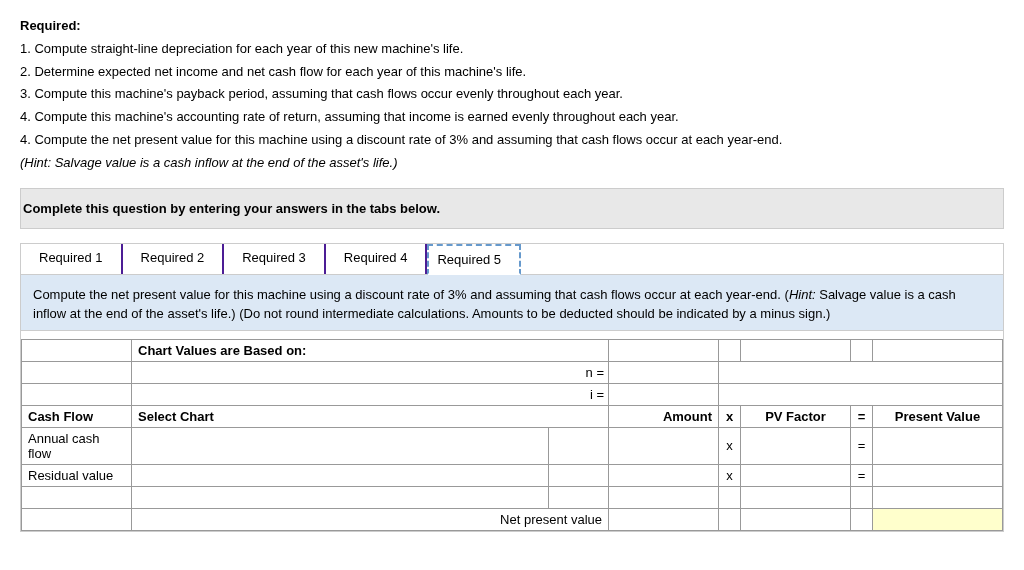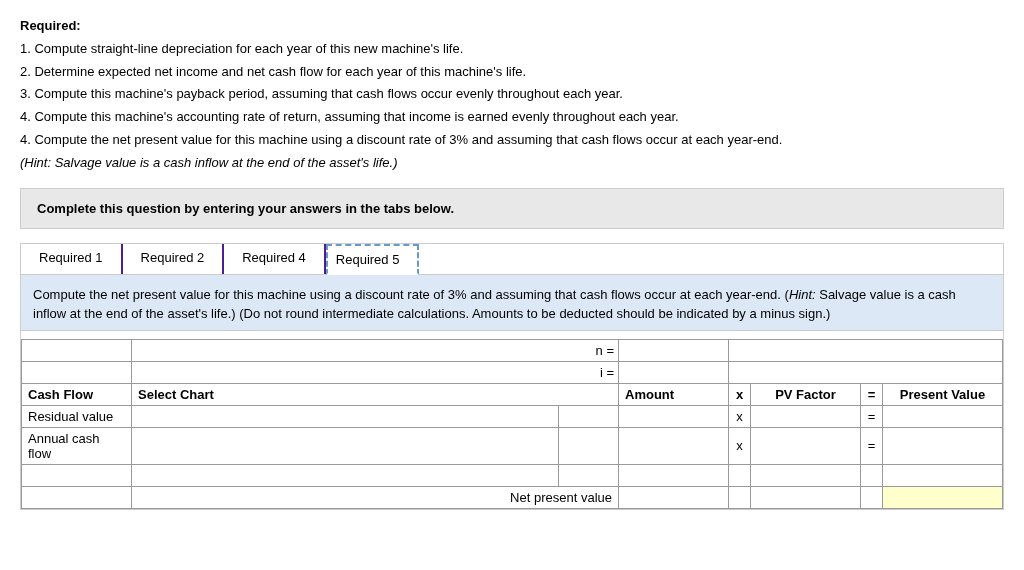--- a/index.html
+++ b/index.html
@@ -16,21 +16,21 @@
       margin-bottom: 14px;
       line-height: 1.6;
     }
     .required-section p {
       margin-bottom: 2px;
     }
     .hint { font-style: italic; }
     .complete-box {
       background: #e8e8e8;
       border: 1px solid #ccc;
-      padding: 12px 16px;
+      padding: 12px 2px;
       margin-bottom: 14px;
       font-weight: bold;
       font-size: 13px;
     }
     .tabs-container {
       border: 1px solid #ccc;
       margin-bottom: 0;
     }
     .tabs-row {
       display: flex;
@@ -102,21 +102,21 @@
     .x-cell {
       text-align: center;
       background: #fff;
     }
     .col-cashflow { width: 110px; }
     .col-ni { width: 60px; }
     .col-amount { width: 110px; }
     .col-x { width: 22px; }
     .col-pvfactor { width: 110px; }
     .col-eq { width: 22px; }
-    .col-pv { width: 120px; }
+    .col-pv { width: 130px; }
     .chart-values-cell {
       background: #fff;
     }
   </style>
 </head>
 <body>
 
 <div class="required-section">
   <p><strong>Required:</strong></p>
   <p>1. Compute straight-line depreciation for each year of this new machine's life.</p>
@@ -128,31 +128,45 @@
 </div>
 
 <div class="complete-box">
   <span>Complete this question by entering your answers in the tabs below.</span>
 </div>
 
 <div class="tabs-container">
   <div class="tabs-row">
     <div class="tab">Required 1</div>
     <div class="tab">Required 2</div>
+    <div class="tab">Required 3</div>
     <div class="tab">Required 4</div>
     <div class="tab active">Required 5</div>
   </div>
 
   <div class="tab-content">
     <span>Compute the net present value for this machine using a discount rate of 3% and assuming that cash flows occur at each year-end. (<em>Hint:</em> Salvage value is a cash inflow at the end of the asset's life.) <span class="red">(Do not round intermediate calculations. Amounts to be deducted should be indicated by a minus sign.)</span></span>
   </div>
 
   <table class="main-table">
 
     <tbody>
+        <tr>
+      <td class="col-cashflow label-cell"></td>
+      <td class="chart-values-cell" colspan="2">
+        <strong>Chart Values are Based on:</strong>
+      </td>
+      <td class="col-amount input-cell">
+        <input class="input-field" type="text" style="">
+      </td>
+      <td class="col-x"></td>
+      <td class="col-pvfactor input-cell"></td>
+      <td class="col-eq"></td>
+      <td class="col-pv input-cell"></td>
+    </tr>
 
     <tr>
       <td class="col-cashflow label-cell"></td>
       <td colspan="2" style="text-align:right; padding-right:4px;">
         <span>n =</span>
       </td>
       <td class="col-amount input-cell">
         <input class="input-field" type="text" style="">
       </td>
       <td colspan="4"></td>
@@ -169,60 +183,60 @@
       <td colspan="4"></td>
     </tr>
 
     <tr class="header-row">
       <td class="col-cashflow blue-bg">
         <strong>Cash Flow</strong>
       </td>
       <td colspan="2" class="blue-bg">
         <strong>Select Chart</strong>
       </td>
-      <td class="col-amount blue-bg" style="text-align:left;">
+      <td class="col-amount blue-bg" style="text-align:right;">
         <strong>Amount</strong>
       </td>
       <td class="col-x blue-bg" style="text-align:center;">
         <strong>x</strong>
       </td>
       <td class="col-pvfactor blue-bg" style="text-align:center;">
         <strong>PV Factor</strong>
       </td>
       <td class="col-eq blue-bg" style="text-align:center;">
         <strong>=</strong>
       </td>
       <td class="col-pv blue-bg" style="text-align:center;">
         <strong>Present Value</strong>
       </td>
     </tr>
 
     <tr>
-      <td class="col-cashflow label-cell">Residual value</td>
+      <td class="col-cashflow label-cell">Annual cash flow</td>
       <td class="input-cell">
         <input class="input-field" type="text" style="">
       </td>
       <td class="input-cell col-ni">
         <input class="input-field" type="text" style="">
       </td>
       <td class="col-amount input-cell">
         <input class="input-field" type="text" style="">
       </td>
       <td class="col-x x-cell">x</td>
       <td class="col-pvfactor input-cell">
         <input class="input-field" type="text" style="">
       </td>
       <td class="col-eq equals-cell">=</td>
       <td class="col-pv input-cell">
         <input class="input-field" type="text" style="">
       </td>
     </tr>
 
     <tr>
-      <td class="col-cashflow label-cell">Annual cash flow</td>
+      <td class="col-cashflow label-cell">Residual value</td>
       <td class="input-cell">
         <input class="input-field" type="text" style="">
       </td>
       <td class="input-cell col-ni">
         <input class="input-field" type="text" style="">
       </td>
       <td class="col-amount input-cell">
         <input class="input-field" type="text" style="">
       </td>
       <td class="col-x x-cell">x</td>

